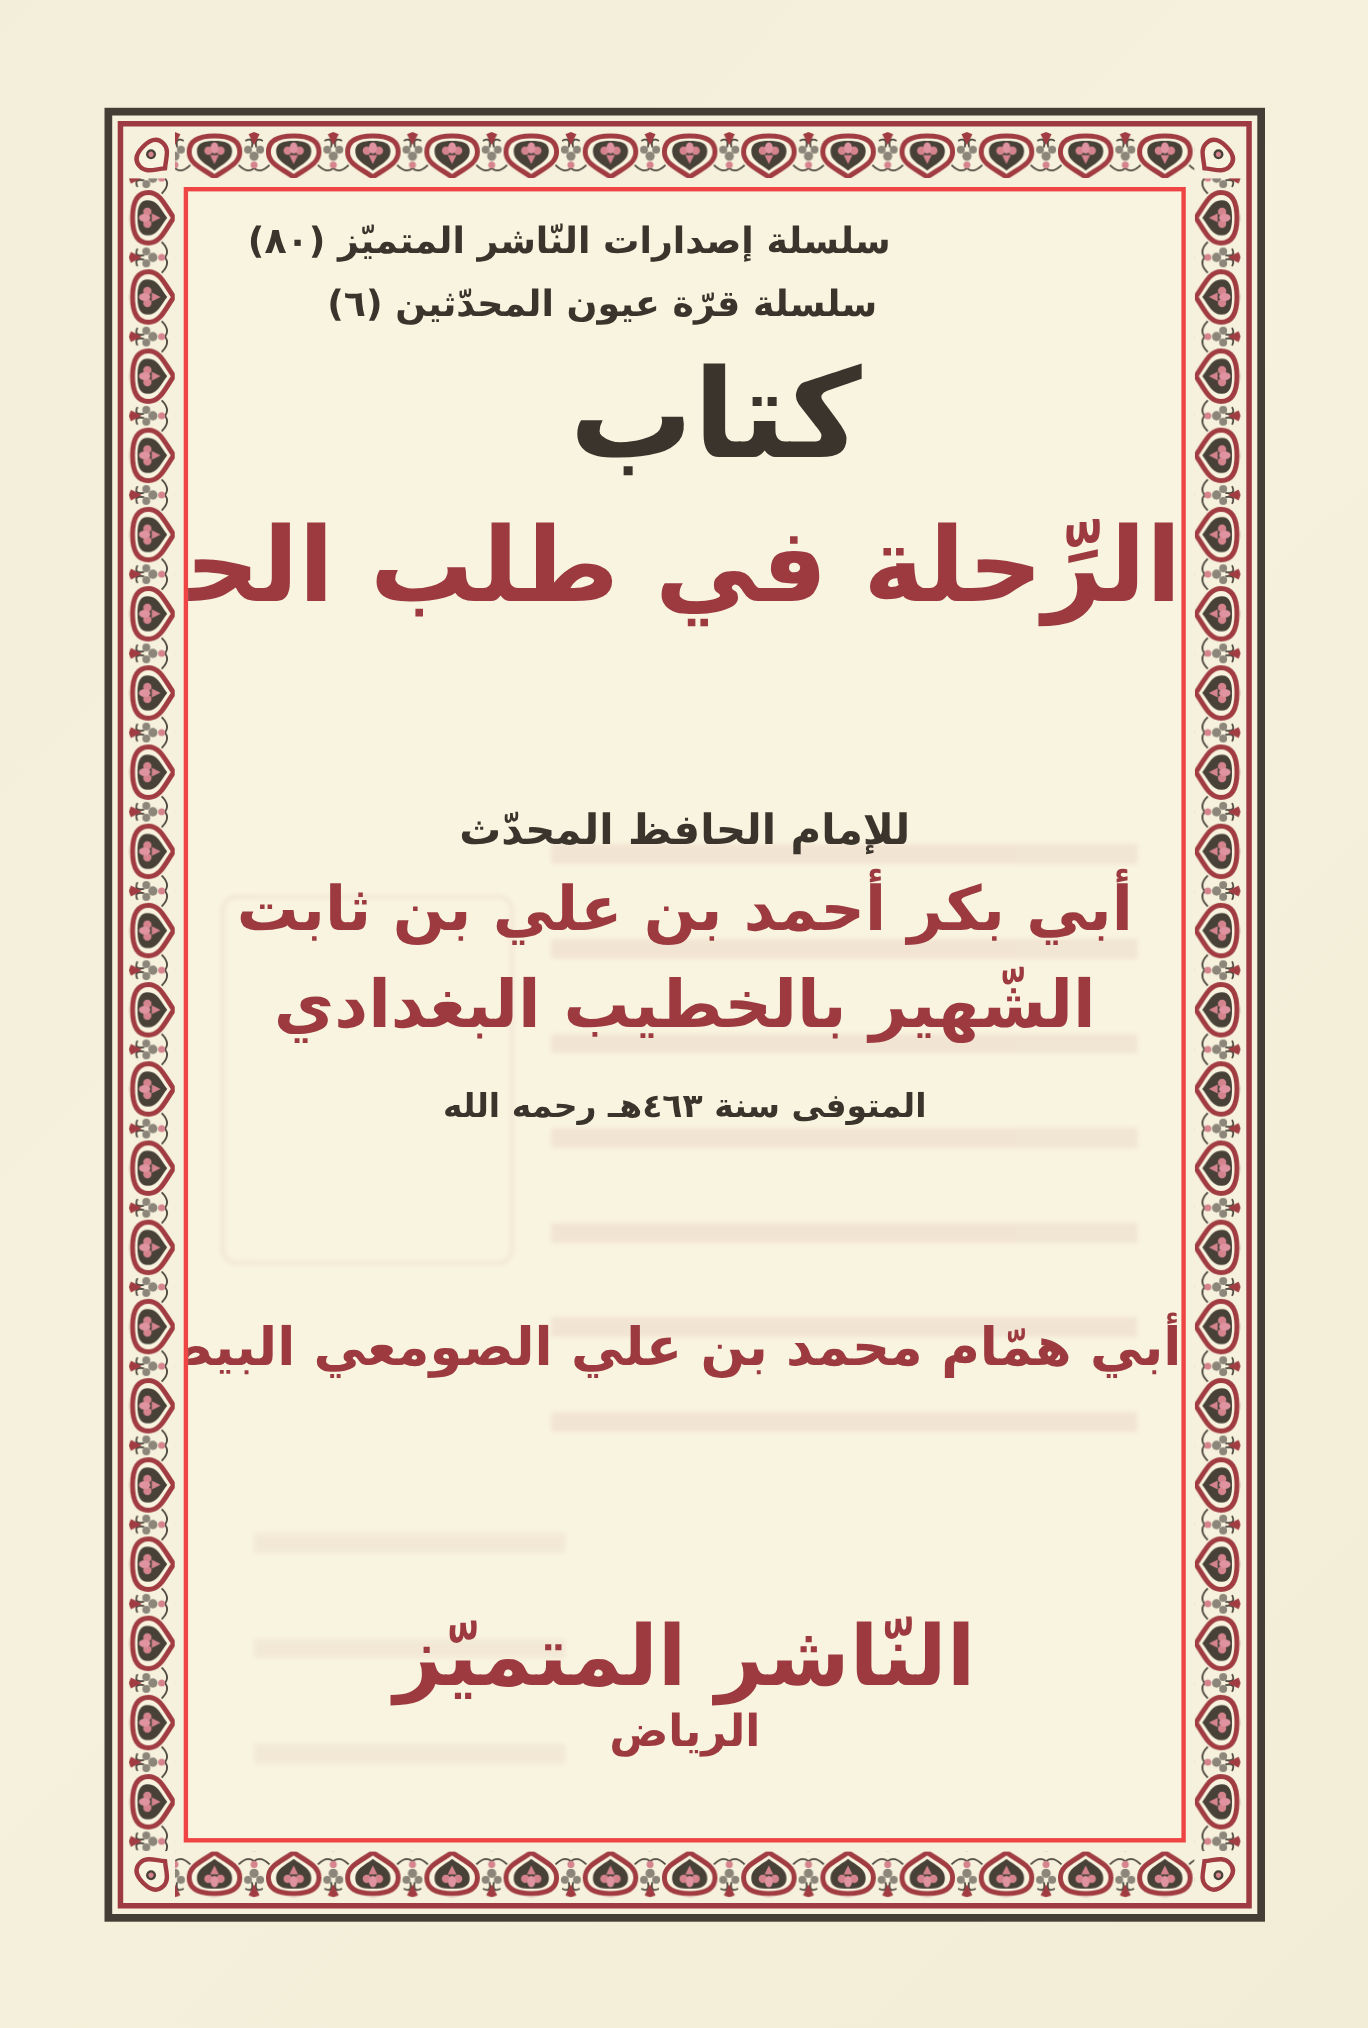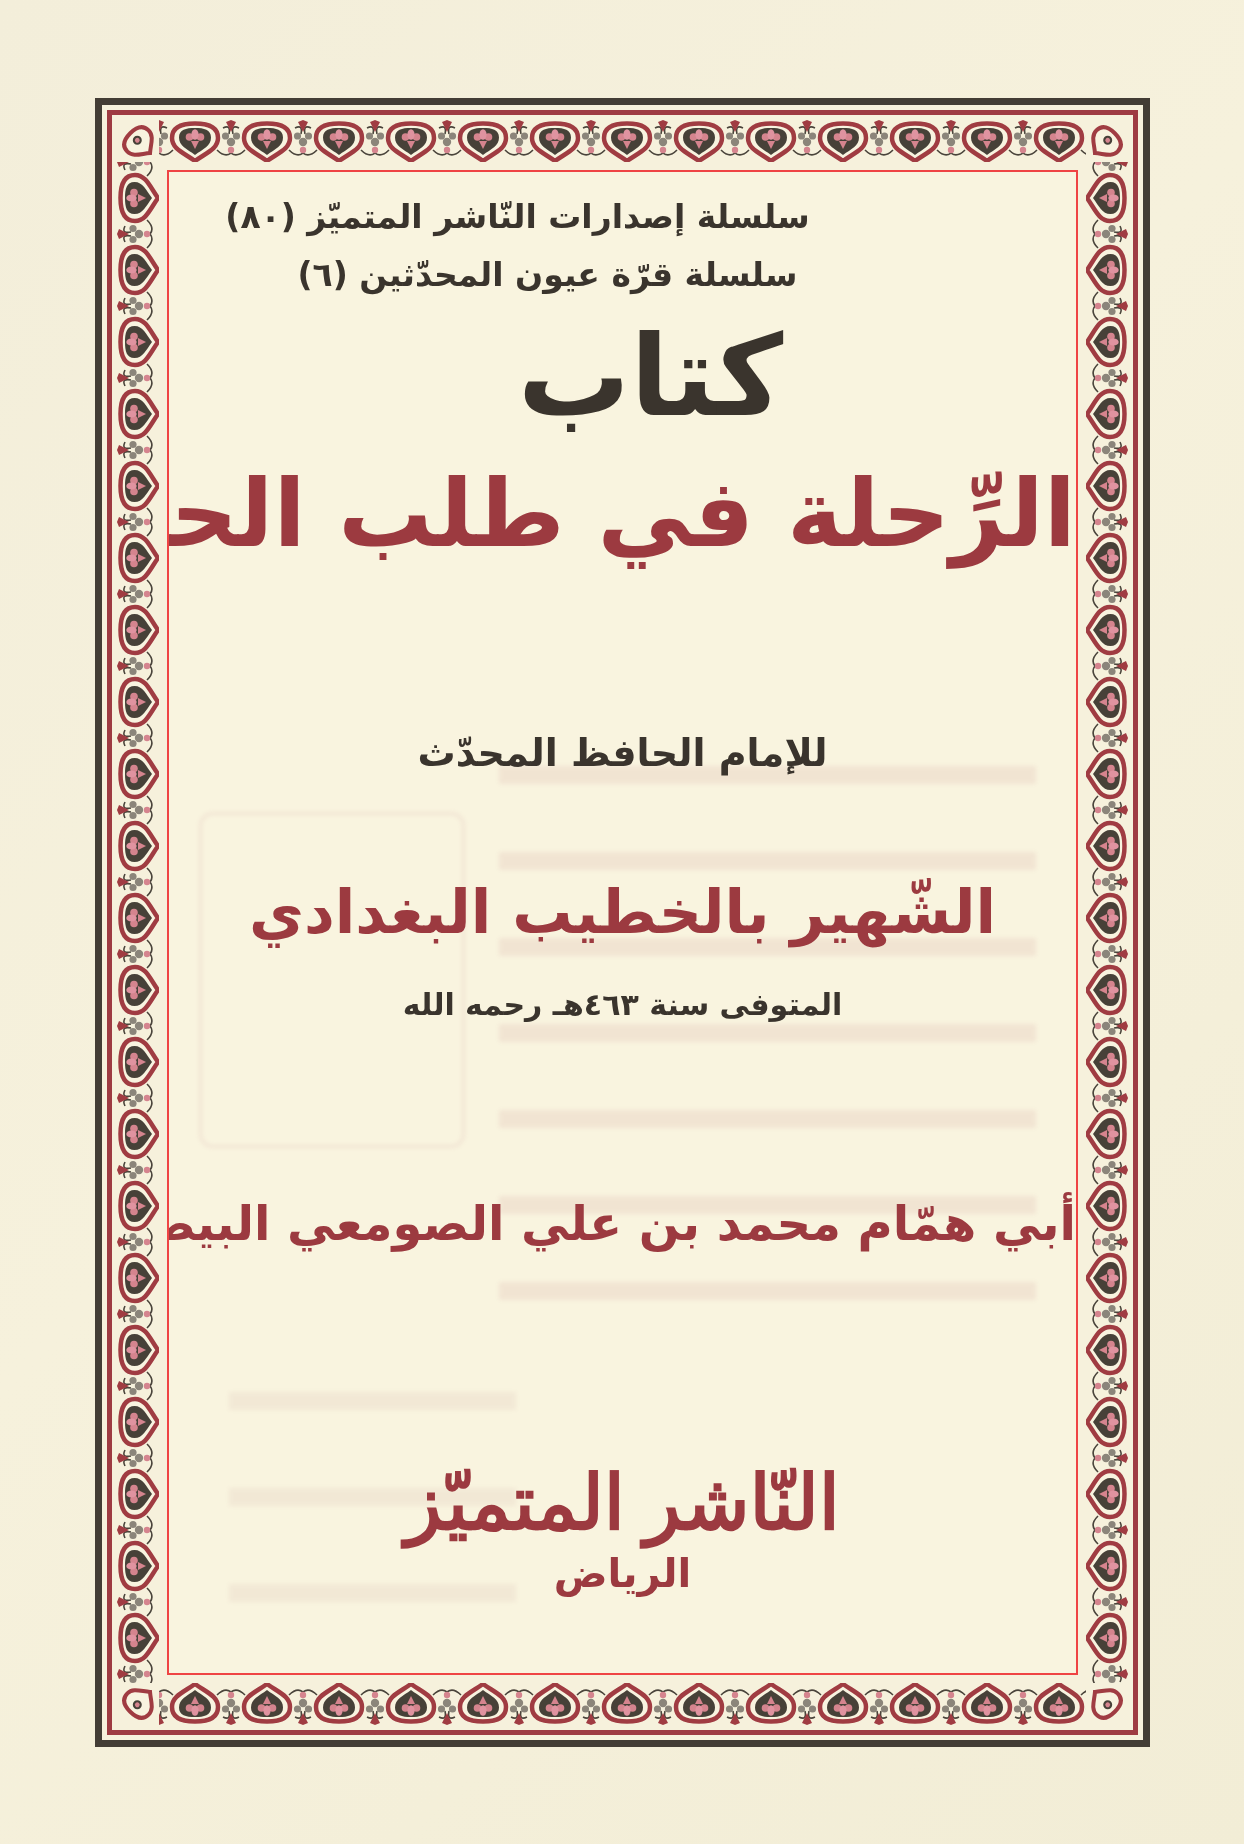--- a/index.html
+++ b/index.html
@@ -33,21 +33,21 @@
   .orn-left{left:0;top:42px;bottom:42px;width:42px;height:calc(100% - 84px);}
   .orn-right{right:0;top:42px;bottom:42px;width:42px;height:calc(100% - 84px);}
   .orn-corner{width:42px;height:42px;}
   .corner-tl{left:0;top:0;}
   .corner-tr{right:0;top:0;}
   .corner-bl{left:0;bottom:0;}
   .corner-br{right:0;bottom:0;}
   .frame-red2{
     position:absolute;inset:42px;
     margin:8px;
-    border:2px solid #ef4444;
+    border:4px solid #ef4444;
     background:#f9f4df;
   }
   
   .content{
     position:absolute;inset:0;
     overflow:hidden;
   }
   .tline{
     position:absolute;left:0;right:0;
     text-align:center;
@@ -245,30 +245,31 @@
 
             <div class="tline series" style="top:26px; padding-left:0; transform:translateX(-105px);">سلسلة إصدارات النّاشر المتميّز (٨٠)</div>
             <div class="tline series" style="top:84px; transform:translateX(-75px);">سلسلة قرّة عيون المحدّثين (٦)</div>
 
             <div class="tline kitab" style="top:140px; transform:translateX(28px);">كتاب</div>
 
             <div class="tline main-title red" style="top:288px;">الرِّحلة في طلب الحديث</div>
 
             <div class="tline" style="top:560px; font-size:38px;">للإمام الحافظ المحدّث</div>
 
+            <div class="tline red" style="top:622px; font-size:56px;">أبي بكر أحمد بن علي بن ثابت</div>
 
             <div class="tline red" style="top:706px; font-size:60px;">الشّهير بالخطيب البغدادي</div>
 
             <div class="tline small" style="top:816px;">المتوفى سنة ٤٦٣هـ رحمه الله</div>
 
 
             <div class="tline red" style="top:1024px; font-size:48px;">أبي همّام محمد بن علي الصومعي البيضاني</div>
 
 
-            <div class="tline red" style="top:1288px; font-size:76px;font-family:Liberation Serif, serif;">النّاشر المتميّز</div>
+            <div class="tline red" style="top:1288px; font-size:76px;">النّاشر المتميّز</div>
 
 
             <div class="tline red" style="top:1378px; font-size:40px;">الرياض</div>
 
           </div>
         </div>
       </div>
     </div>
   </div>
 </div>

